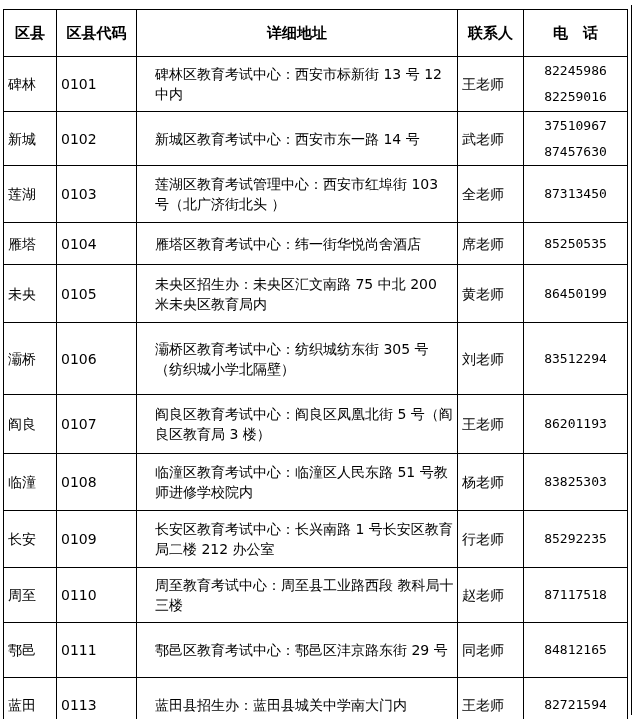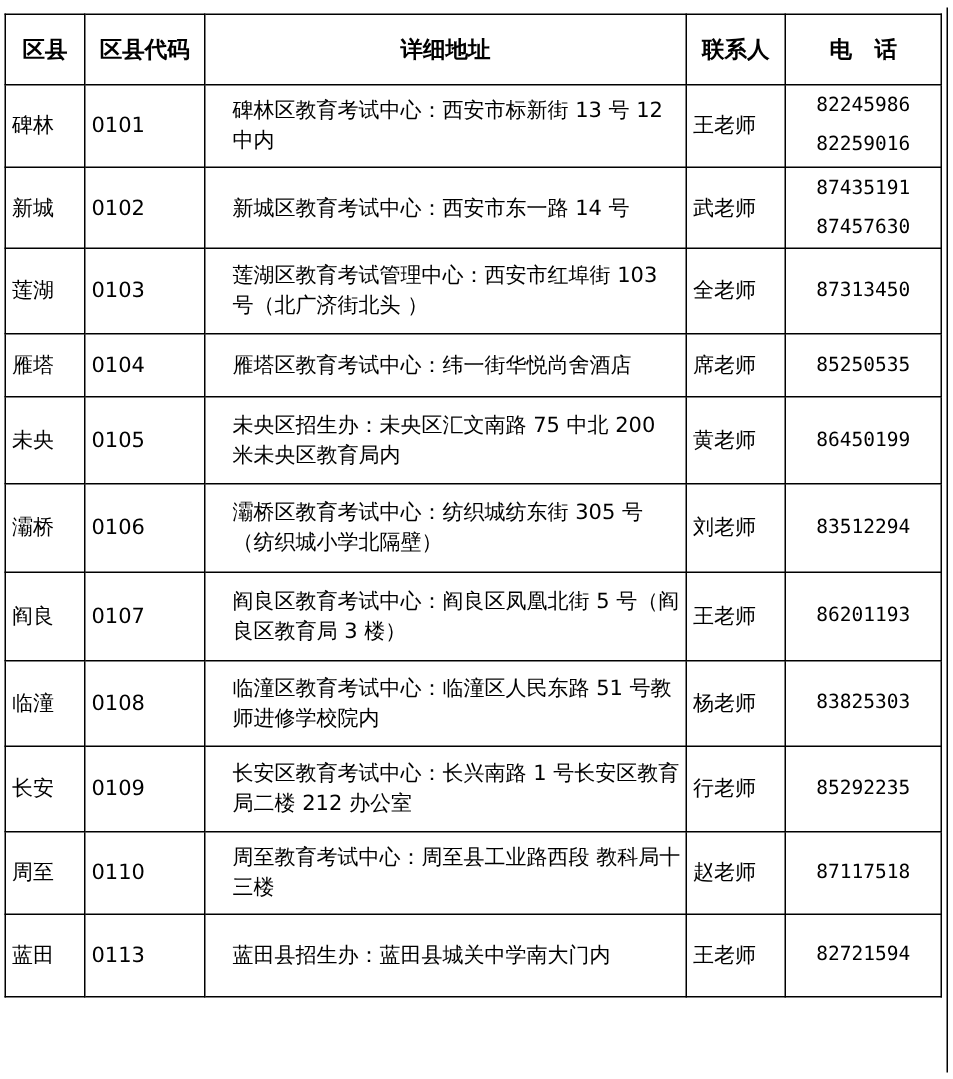--- a/index.html
+++ b/index.html
@@ -44,21 +44,21 @@
           <div>82245986</div>
           <div>82259016</div>
         </td>
       </tr>
       <tr style="height: 54px;">
         <td class="c">新城</td>
         <td class="c">0102</td>
         <td class="addr">新城区教育考试中心：西安市东一路 14 号</td>
         <td class="c">武老师</td>
         <td class="phone">
-          <div>87435191</div>
+          <div>37510967</div>
           <div>87457630</div>
         </td>
       </tr>
       <tr style="height: 57px;">
         <td class="c">莲湖</td>
         <td class="c">0103</td>
         <td class="addr">莲湖区教育考试管理中心：西安市红埠街 103 号（北广济街北头 ）</td>
         <td class="c">全老师</td>
         <td class="phone">
           <div>87313450</div>
@@ -75,21 +75,21 @@
       </tr>
       <tr style="height: 58px;">
         <td class="c">未央</td>
         <td class="c">0105</td>
         <td class="addr">未央区招生办：未央区汇文南路 75 中北 200 米未央区教育局内</td>
         <td class="c">黄老师</td>
         <td class="phone">
           <div>86450199</div>
         </td>
       </tr>
-      <tr style="height: 59px;">
+      <tr style="height: 72px;">
         <td class="c">灞桥</td>
         <td class="c">0106</td>
         <td class="addr">灞桥区教育考试中心：纺织城纺东街 305 号（纺织城小学北隔壁）</td>
         <td class="c">刘老师</td>
         <td class="phone">
           <div>83512294</div>
         </td>
       </tr>
       <tr style="height: 59px;">
         <td class="c">阎良</td>
@@ -121,20 +121,29 @@
       <tr style="height: 55px;">
         <td class="c">周至</td>
         <td class="c">0110</td>
         <td class="addr">周至教育考试中心：周至县工业路西段 教科局十三楼</td>
         <td class="c">赵老师</td>
         <td class="phone">
           <div>87117518</div>
         </td>
       </tr>
       <tr style="height: 55px;">
+        <td class="c">鄠邑</td>
+        <td class="c">0111</td>
+        <td class="addr">鄠邑区教育考试中心：鄠邑区沣京路东街 29 号</td>
+        <td class="c">同老师</td>
+        <td class="phone">
+          <div>84812165</div>
+        </td>
+      </tr>
+      <tr style="height: 55px;">
         <td class="c">蓝田</td>
         <td class="c">0113</td>
         <td class="addr">蓝田县招生办：蓝田县城关中学南大门内</td>
         <td class="c">王老师</td>
         <td class="phone">
           <div>82721594</div>
         </td>
       </tr>
     </tbody>
 </table>

